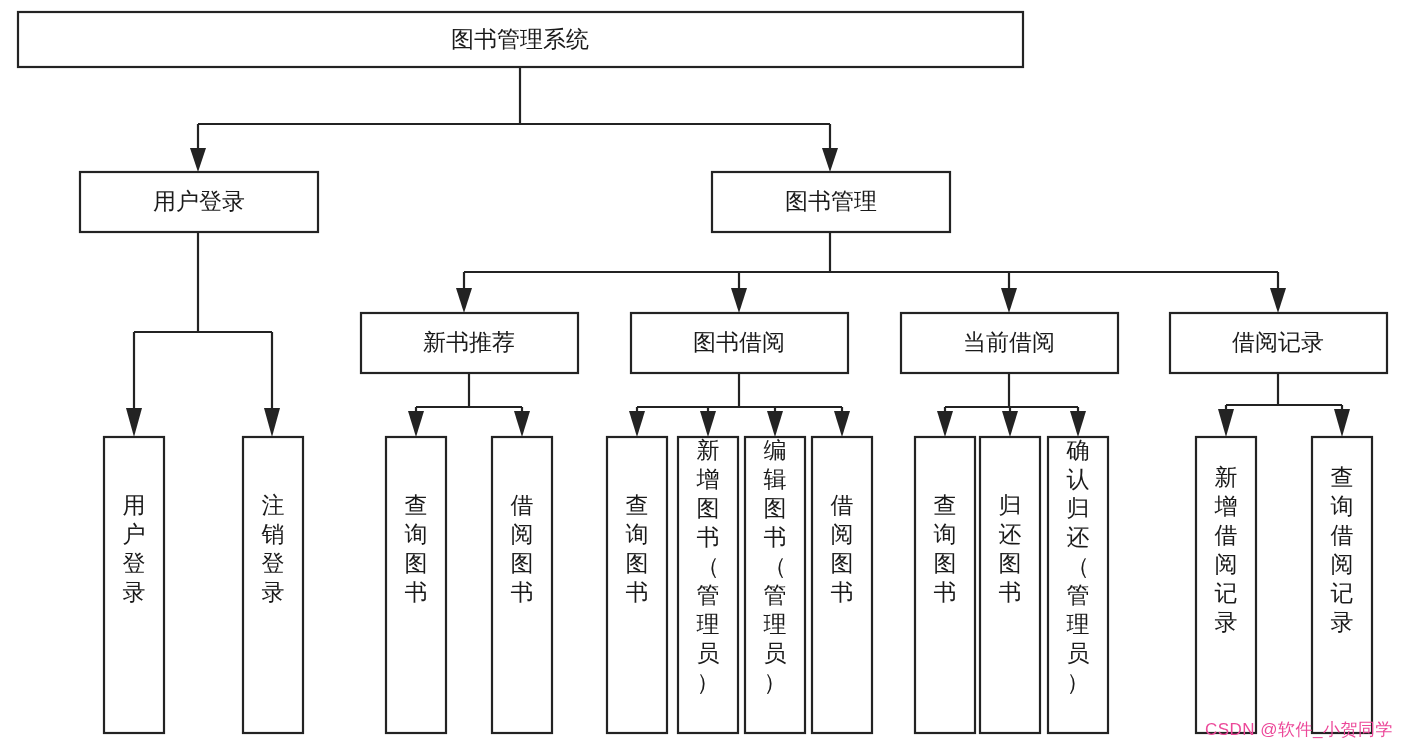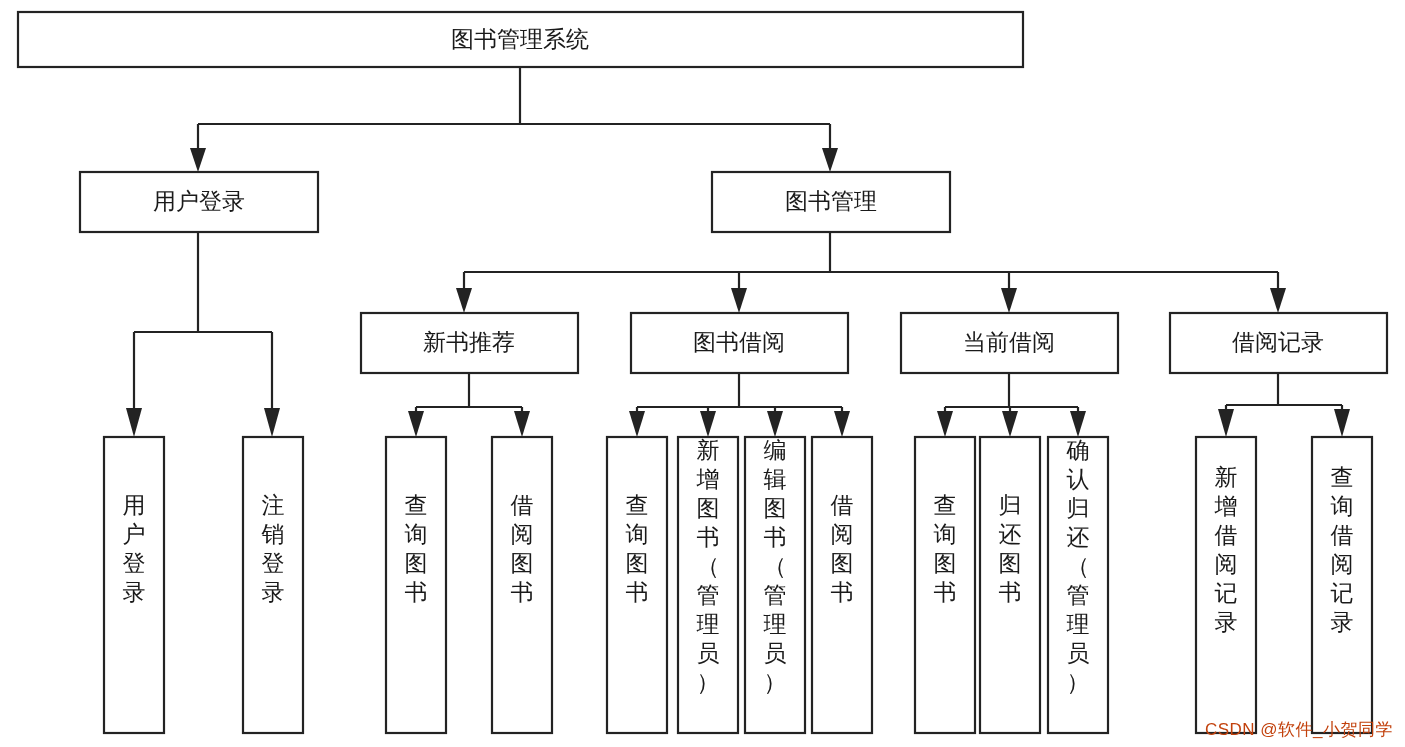--- a/index.html
+++ b/index.html
@@ -52,21 +52,21 @@
   .arrow-head {
     fill: #232323;
     stroke: none;
   }
   .watermark {
     position: absolute;
     right: 12px;
     bottom: 6px;
     font-family: "Liberation Sans", "DejaVu Sans", sans-serif;
     font-size: 17px;
-    color: #c2410c;
+    color: #ec4899;
     letter-spacing: 0.5px;
     white-space: nowrap;
     user-select: none;
   }
 </style>
 </head>
 <body>
 
 <div id="diagram-root">
 

